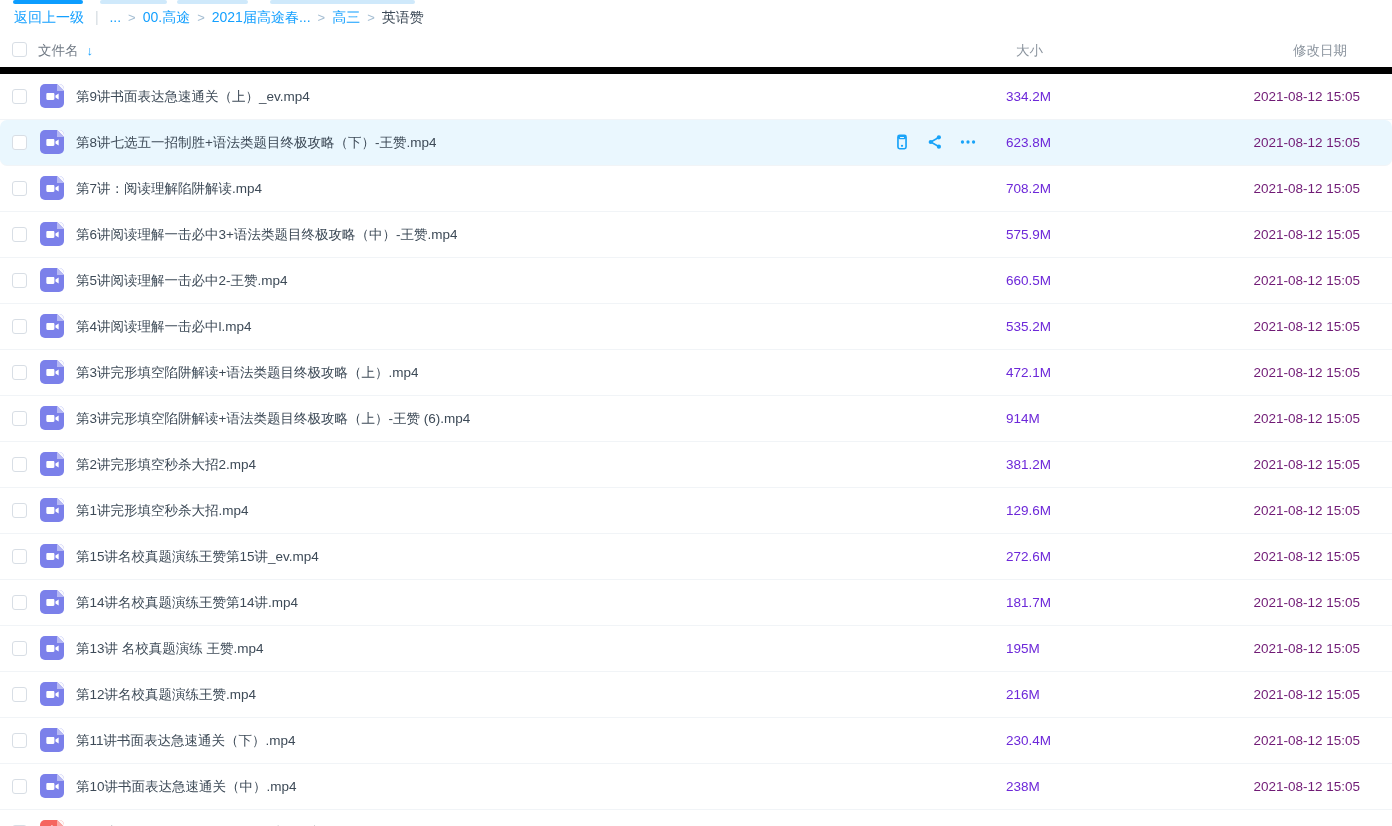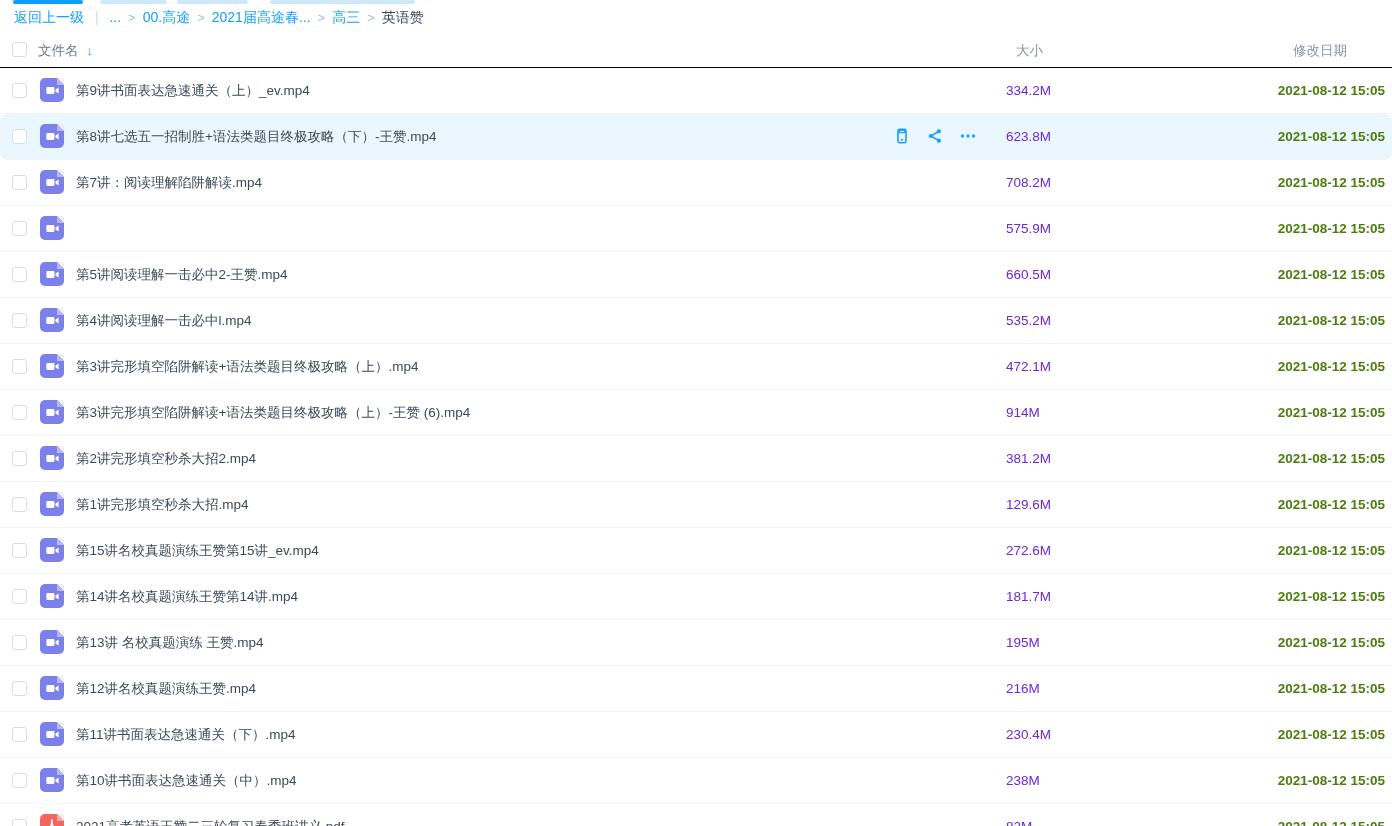--- a/index.html
+++ b/index.html
@@ -15,21 +15,21 @@
   .bar.b4{left:270px;width:145px;background:#cfe9fb;}
 
   
   .breadcrumb{height:34px;line-height:34px;padding-left:14px;font-size:14px;white-space:nowrap;}
   .bc-link{color:#14a0ff;cursor:pointer;}
   .bc-divider{color:#d4dbe1;margin:0 7px;}
   .bc-sep{color:#a4bdd2;margin:0 7px;font-size:13px;}
   .bc-current{color:#3d4a57;}
 
   
-  .thead{position:relative;height:33px;border-bottom:1px solid #000000;}
+  .thead{position:relative;height:33px;border-bottom:7px solid #000000;}
   .cb{position:absolute;width:15px;height:15px;border:1px solid #d8dee5;border-radius:3px;background:#fff;cursor:pointer;box-sizing:border-box;}
   .thead .cb{left:12px;top:8px;}
   .th-name{position:absolute;left:38px;top:8px;font-size:13.5px;color:#717a85;cursor:pointer;}
   .sort-arrow{color:#14a0ff;font-weight:bold;margin-left:8px;font-size:13px;}
   .th-size{position:absolute;left:1016px;top:8px;font-size:13.5px;color:#8b949e;cursor:pointer;}
   .th-date{position:absolute;right:45px;top:8px;font-size:13.5px;color:#8b949e;cursor:pointer;}
 
   
   .row{position:relative;height:45px;border-bottom:1px solid #f1f4f7;background:#fff;padding-left:37px;}
   .row.active{background:#eaf7fe;border-radius:7px;}
@@ -39,21 +39,21 @@
   .ficon.pdf{background:#f5655f;}
   .ficon::after{content:"";position:absolute;top:0;right:0;width:7px;height:7px;
     background:linear-gradient(225deg,rgba(255,255,255,.95) 0 47%,rgba(255,255,255,.45) 47% 100%);
     border-top-right-radius:5px;}
   .ficon svg{position:absolute;inset:0;margin:auto;width:17px;height:17px;display:block;}
   .pdfglyph{position:absolute;inset:0;display:flex;align-items:center;justify-content:center;
     color:#fff;font-style:normal;font-weight:bold;font-size:13px;font-family:"DejaVu Sans",sans-serif;}
   .fname{position:absolute;left:76px;top:14px;font-size:13.5px;color:#3d4a57;max-width:790px;
     white-space:nowrap;overflow:hidden;text-overflow:ellipsis;cursor:pointer;}
   .fsize{position:absolute;left:1006px;top:15px;font-size:13.5px;color:#6d28d9;}
-  .fdate{position:absolute;right:7px;top:15px;font-size:13.5px;color:#4d7c0f;font-weight:bold;}
+  .fdate{position:absolute;right:32px;top:15px;font-size:13.5px;color:#701a75;}
 
   
   .actions{position:absolute;left:893px;top:13px;display:flex;gap:15px;}
   .act{width:18px;height:18px;cursor:pointer;}
   .act svg{width:18px;height:18px;display:block;}
 </style>
 </head>
 <body>
 
 <div class="screen">
@@ -151,20 +151,21 @@
   </div>
       <div class="row">
     <span class="cb"></span>
 
     <span class="ficon video">
       <svg viewBox="0 0 24 24">
             <path fill="#ffffff" d="M4.9 7.1h8.2c.9 0 1.6.7 1.6 1.6v6.6c0 .9-.7 1.6-1.6 1.6H4.9c-.9 0-1.6-.7-1.6-1.6V8.7c0-.9.7-1.6 1.6-1.6zm11.3 3.4 4.5-2.9v8.8l-4.5-2.9v-3z"></path>
           </svg>
     </span>
 
+    <span class="fname">第6讲阅读理解一击必中3+语法类题目终极攻略（中）-王赞.mp4</span>
 
     <span class="fsize">575.9M</span>
     <span class="fdate">2021-08-12 15:05</span>
   </div>
       <div class="row">
     <span class="cb"></span>
 
     <span class="ficon video">
       <svg viewBox="0 0 24 24">
             <path fill="#ffffff" d="M4.9 7.1h8.2c.9 0 1.6.7 1.6 1.6v6.6c0 .9-.7 1.6-1.6 1.6H4.9c-.9 0-1.6-.7-1.6-1.6V8.7c0-.9.7-1.6 1.6-1.6zm11.3 3.4 4.5-2.9v8.8l-4.5-2.9v-3z"></path>

